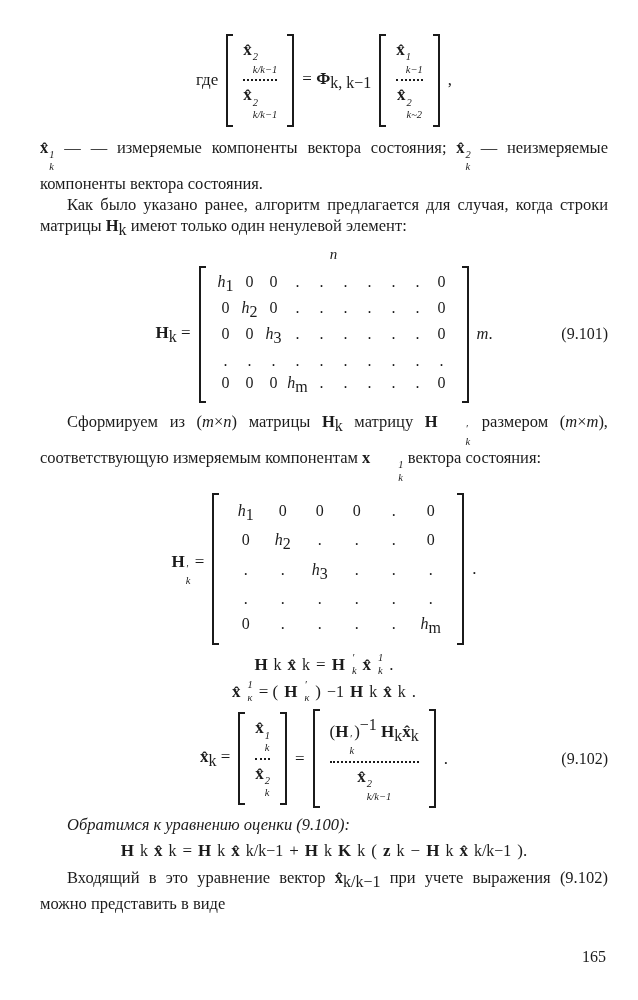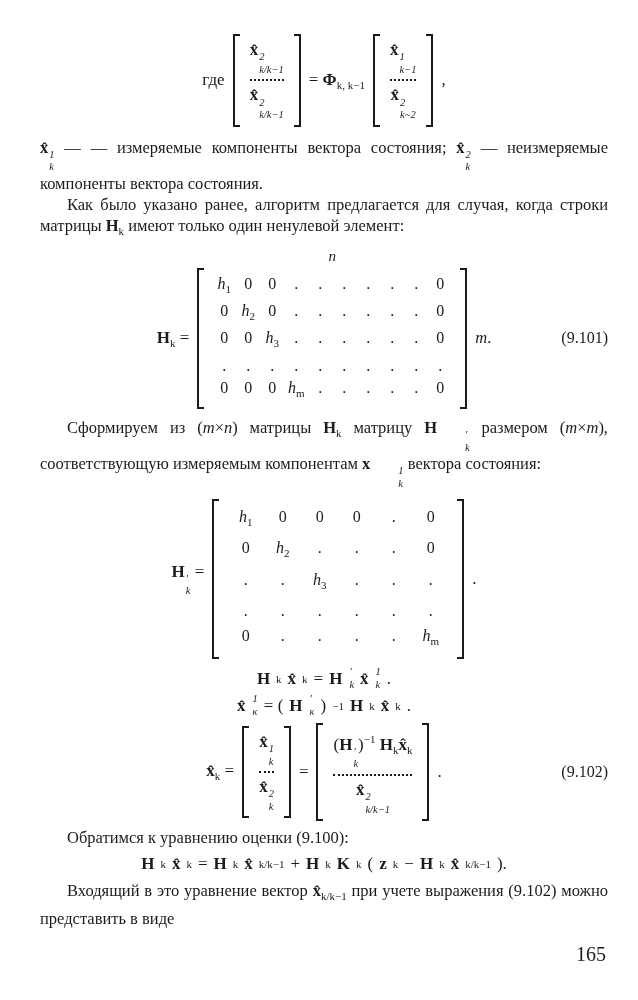--- a/index.html
+++ b/index.html
@@ -7,21 +7,21 @@
   body {
     width: 638px; height: 1000px;
     background: #ffffff; color: #1b1b1b;
     font-family: "Liberation Serif", "DejaVu Serif", serif;
     overflow: hidden;
   }
   .page { position: relative; width: 638px; height: 1000px; padding: 26px 30px 0 40px; }
   .text { font-size: 16.5px; line-height: 21px; text-align: justify; margin: 0; }
   .indent { text-indent: 27px; }
   i { font-style: italic; }
-  sub, sup { font-size: 11px; }
+  sub, sup { font-size: 16px; }
   
   .ss { display: inline-flex; flex-direction: column; align-items: flex-start;
         vertical-align: -0.5em; font-size: 10.5px; line-height: 10.5px;
         font-style: italic; margin-left: 1px; }
   .ss span { display: block; }
   .ss span + span { margin-top: 2px; }
   
   .eq { position: relative; display: flex; align-items: center; justify-content: center;
         font-size: 17px; gap: 6px; white-space: nowrap; }
   .eq .tag { position: absolute; right: 0; top: 50%; transform: translateY(-50%); font-size: 16px; }
@@ -46,24 +46,24 @@
   .eq-intro   { margin: 8px 0 10px; }
   .p-measured { margin-bottom: 0; }
   .p-algo     { margin-bottom: 2px; }
   .eq-9101    { margin: 26px 0 8px; }
   .p-form     { margin: 2px 0 2px; }
   .eq-hprime  { margin: 10px 0 8px; }
   .p-given    { margin-bottom: 2px; }
   .eq-hx      { margin: 4px 0 4px; }
   .eq-x1      { margin: 4px 0 4px; }
   .eq-9102    { margin: 6px 0 6px; }
-  .p-turn     { margin-bottom: 0; }
+  .p-turn     { margin-bottom: 0; font-style: italic; }
   .eq-update  { margin: 6px 0 6px; }
   .p-in       { margin-bottom: 4px; }
-  .pagenum { position: absolute; right: 32px; bottom: 34px; font-size: 20px; }
+  .pagenum { position: absolute; right: 32px; bottom: 34px; font-size: 16px; }
 </style>
 </head>
 <body style="background: rgb(255, 255, 255); color: rgb(27, 27, 27);">
 
 <div class="page">
 
   <div class="eq eq-intro">
     <span>где</span>
     <span class="vec">
       <span class="br-l"></span>

